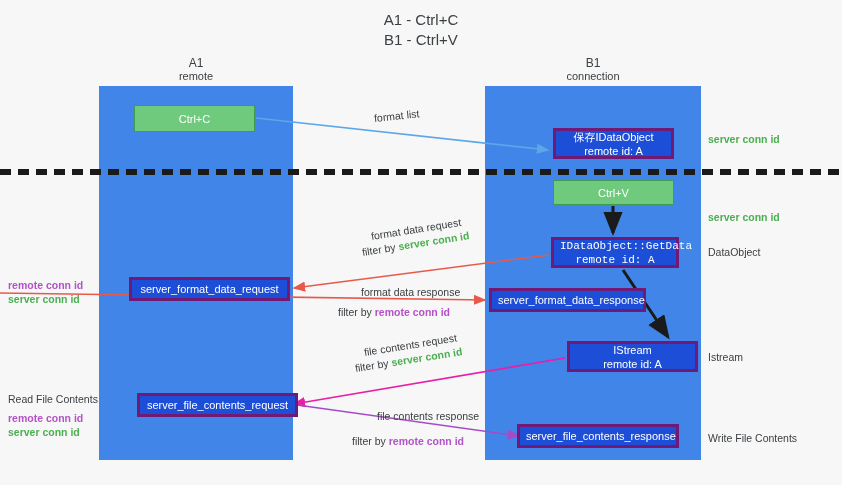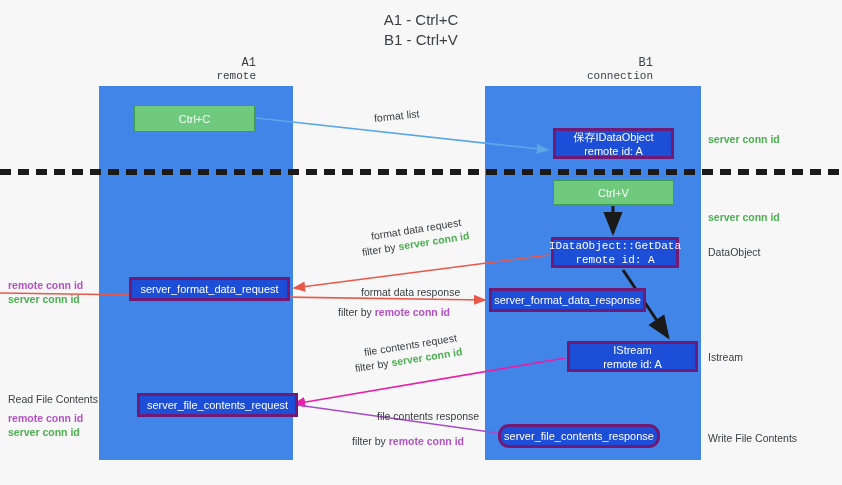--- a/index.html
+++ b/index.html
@@ -15,43 +15,43 @@
 
   .lane{position:absolute;background:#4285e8;}
   .lane-a{left:99px;top:86px;width:194px;height:374px;}
   .lane-b{left:485px;top:86px;width:216px;height:374px;}
 
   .title{
     position:absolute;left:0;top:10px;width:842px;text-align:center;
     font-size:15px;line-height:20px;color:#3c4043;
   }
 
-  .lane-head{position:absolute;text-align:right;font-size:11px;line-height:13px;color:#3c4043;font-family:Liberation Mono, monospace;}
+  .lane-head{position:absolute;text-align:center;font-size:11px;line-height:13px;color:#3c4043;}
   .lane-head .big{font-size:12px;}
   .head-a{left:136px;top:57px;width:120px;}
   .head-b{left:533px;top:57px;width:120px;}
 
   .box{
     position:absolute;box-sizing:border-box;
-    display:flex;flex-direction:column;align-items:center;justify-content:center;
+    display:flex;flex-direction:column;justify-content:center;
     color:#ffffff;font-size:11px;line-height:14px;text-align:center;
     padding:3px 6px;
   }
   .box.green{background:#6fca7d;border:1px solid #3f9a52;}
   .box.orange{background:#1d4ed8;border:3px solid #701a75;}
 
   .b-ctrlc{left:134px;top:105px;width:121px;height:27px;}
   .b-idataobject{left:553px;top:128px;width:121px;height:31px;}
   .b-ctrlv{left:553px;top:180px;width:121px;height:25px;}
   .b-getdata{left:551px;top:237px;width:128px;height:31px;font-family:Liberation Mono, monospace;}
   .b-fmtreq{left:129px;top:277px;width:161px;height:24px;}
   .b-fmtresp{left:489px;top:288px;width:157px;height:24px;}
   .b-istream{left:567px;top:341px;width:131px;height:31px;}
   .b-filereq{left:137px;top:393px;width:161px;height:24px;}
-  .b-fileresp{left:498px;top:424px;width:162px;height:24px;border-radius:11px;}
+  .b-fileresp{left:517px;top:424px;width:162px;height:24px;}
 
   .note{position:absolute;font-size:10.5px;line-height:14px;color:#3c4043;white-space:nowrap;}
   .green-txt{color:#4caf50;font-weight:bold;}
   .purple-txt{color:#b452c8;font-weight:bold;}
 
   .n-formatlist{left:374px;top:111px;transform:rotate(-6deg);transform-origin:left center;}
 
   .n-fdr1{left:371px;top:229px;transform:rotate(-9deg);transform-origin:left center;}
   .n-fdr2{left:362px;top:245px;transform:rotate(-9deg);transform-origin:left center;}
   .n-fdresp1{left:361px;top:285px;}

